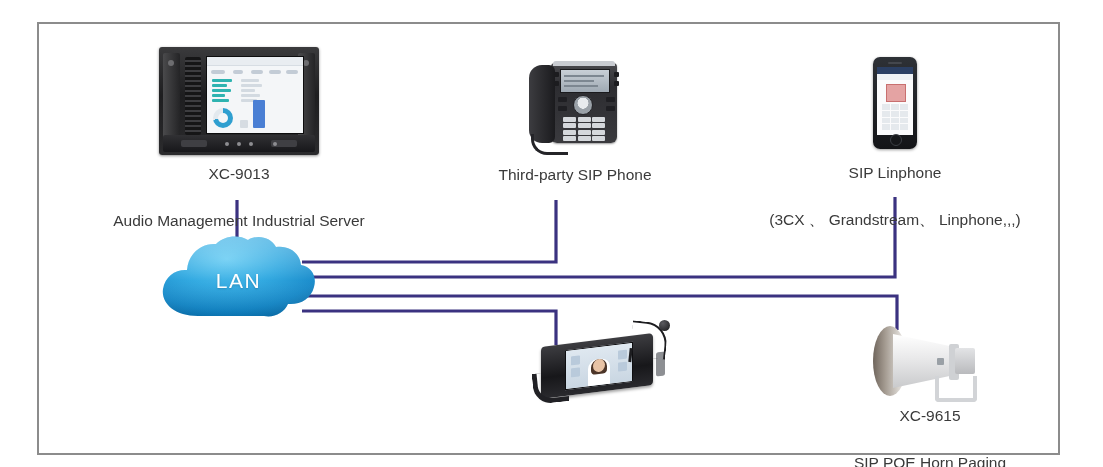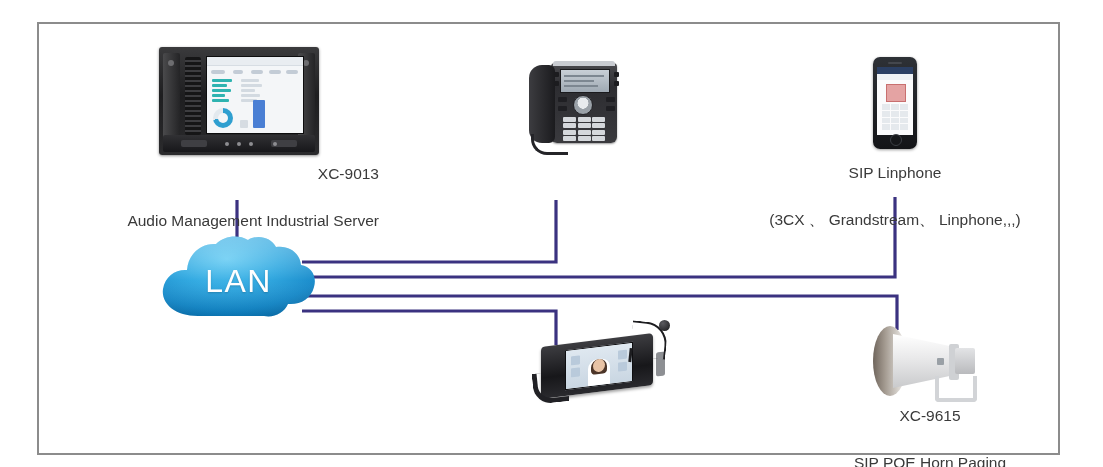--- a/index.html
+++ b/index.html
@@ -346,21 +346,21 @@
     left:154px;
     top:232px;
     width:165px;
     height:98px;
   }
   .cloud-label {
     position:absolute;
     left:0; top:0; width:165px; height:98px;
     display:flex; align-items:center; justify-content:center;
     color:#ffffff;
-    font-size:32px;
+    font-size:21px;
     letter-spacing:1.5px;
     font-weight:400;
     text-shadow: 0 1px 2px rgba(0,0,0,.18);
     padding-left: 4px;
     box-sizing: border-box;
   }
 </style>
 </head>
 <body>
 
@@ -462,21 +462,21 @@
       </div>
       <div class="base">
         <div class="tab l"></div>
         <div class="tab r"></div>
         <div class="dot" style="left:62px;"></div>
         <div class="dot" style="left:74px;"></div>
         <div class="dot" style="left:86px;"></div>
         <div class="dot" style="left:110px;"></div>
       </div>
     </div>
-    <div class="caption" style="margin-top:9px;text-align:right;">
+    <div class="caption" style="margin-top:9px;">
       <span class="l1">XC-9013</span>
       <span class="l2">Audio Management Industrial Server</span>
     </div>
   </div>
 
   <div class="node" style="left:420px; top:57px; width:310px;">
     <div class="node-art deskphone">
       <div class="body"></div>
       <div class="topbar"></div>
       <div class="lcd">
@@ -504,20 +504,21 @@
           <span></span>
           <span></span>
         <span></span>
           <span></span>
           <span></span>
       </div>
       <div class="handset"></div>
       <div class="cord"></div>
     </div>
     <div class="caption" style="margin-top:8px;">
+      <span class="l1">Third-party SIP Phone</span>
     </div>
   </div>
 
   <div class="node" style="left:740px; top:57px; width:310px;">
     <div class="node-art smartphone">
       <div class="shell"></div>
       <div class="spk"></div>
       <div class="scr">
         <div class="scr-head"></div>
         <div class="scr-sub"></div>

